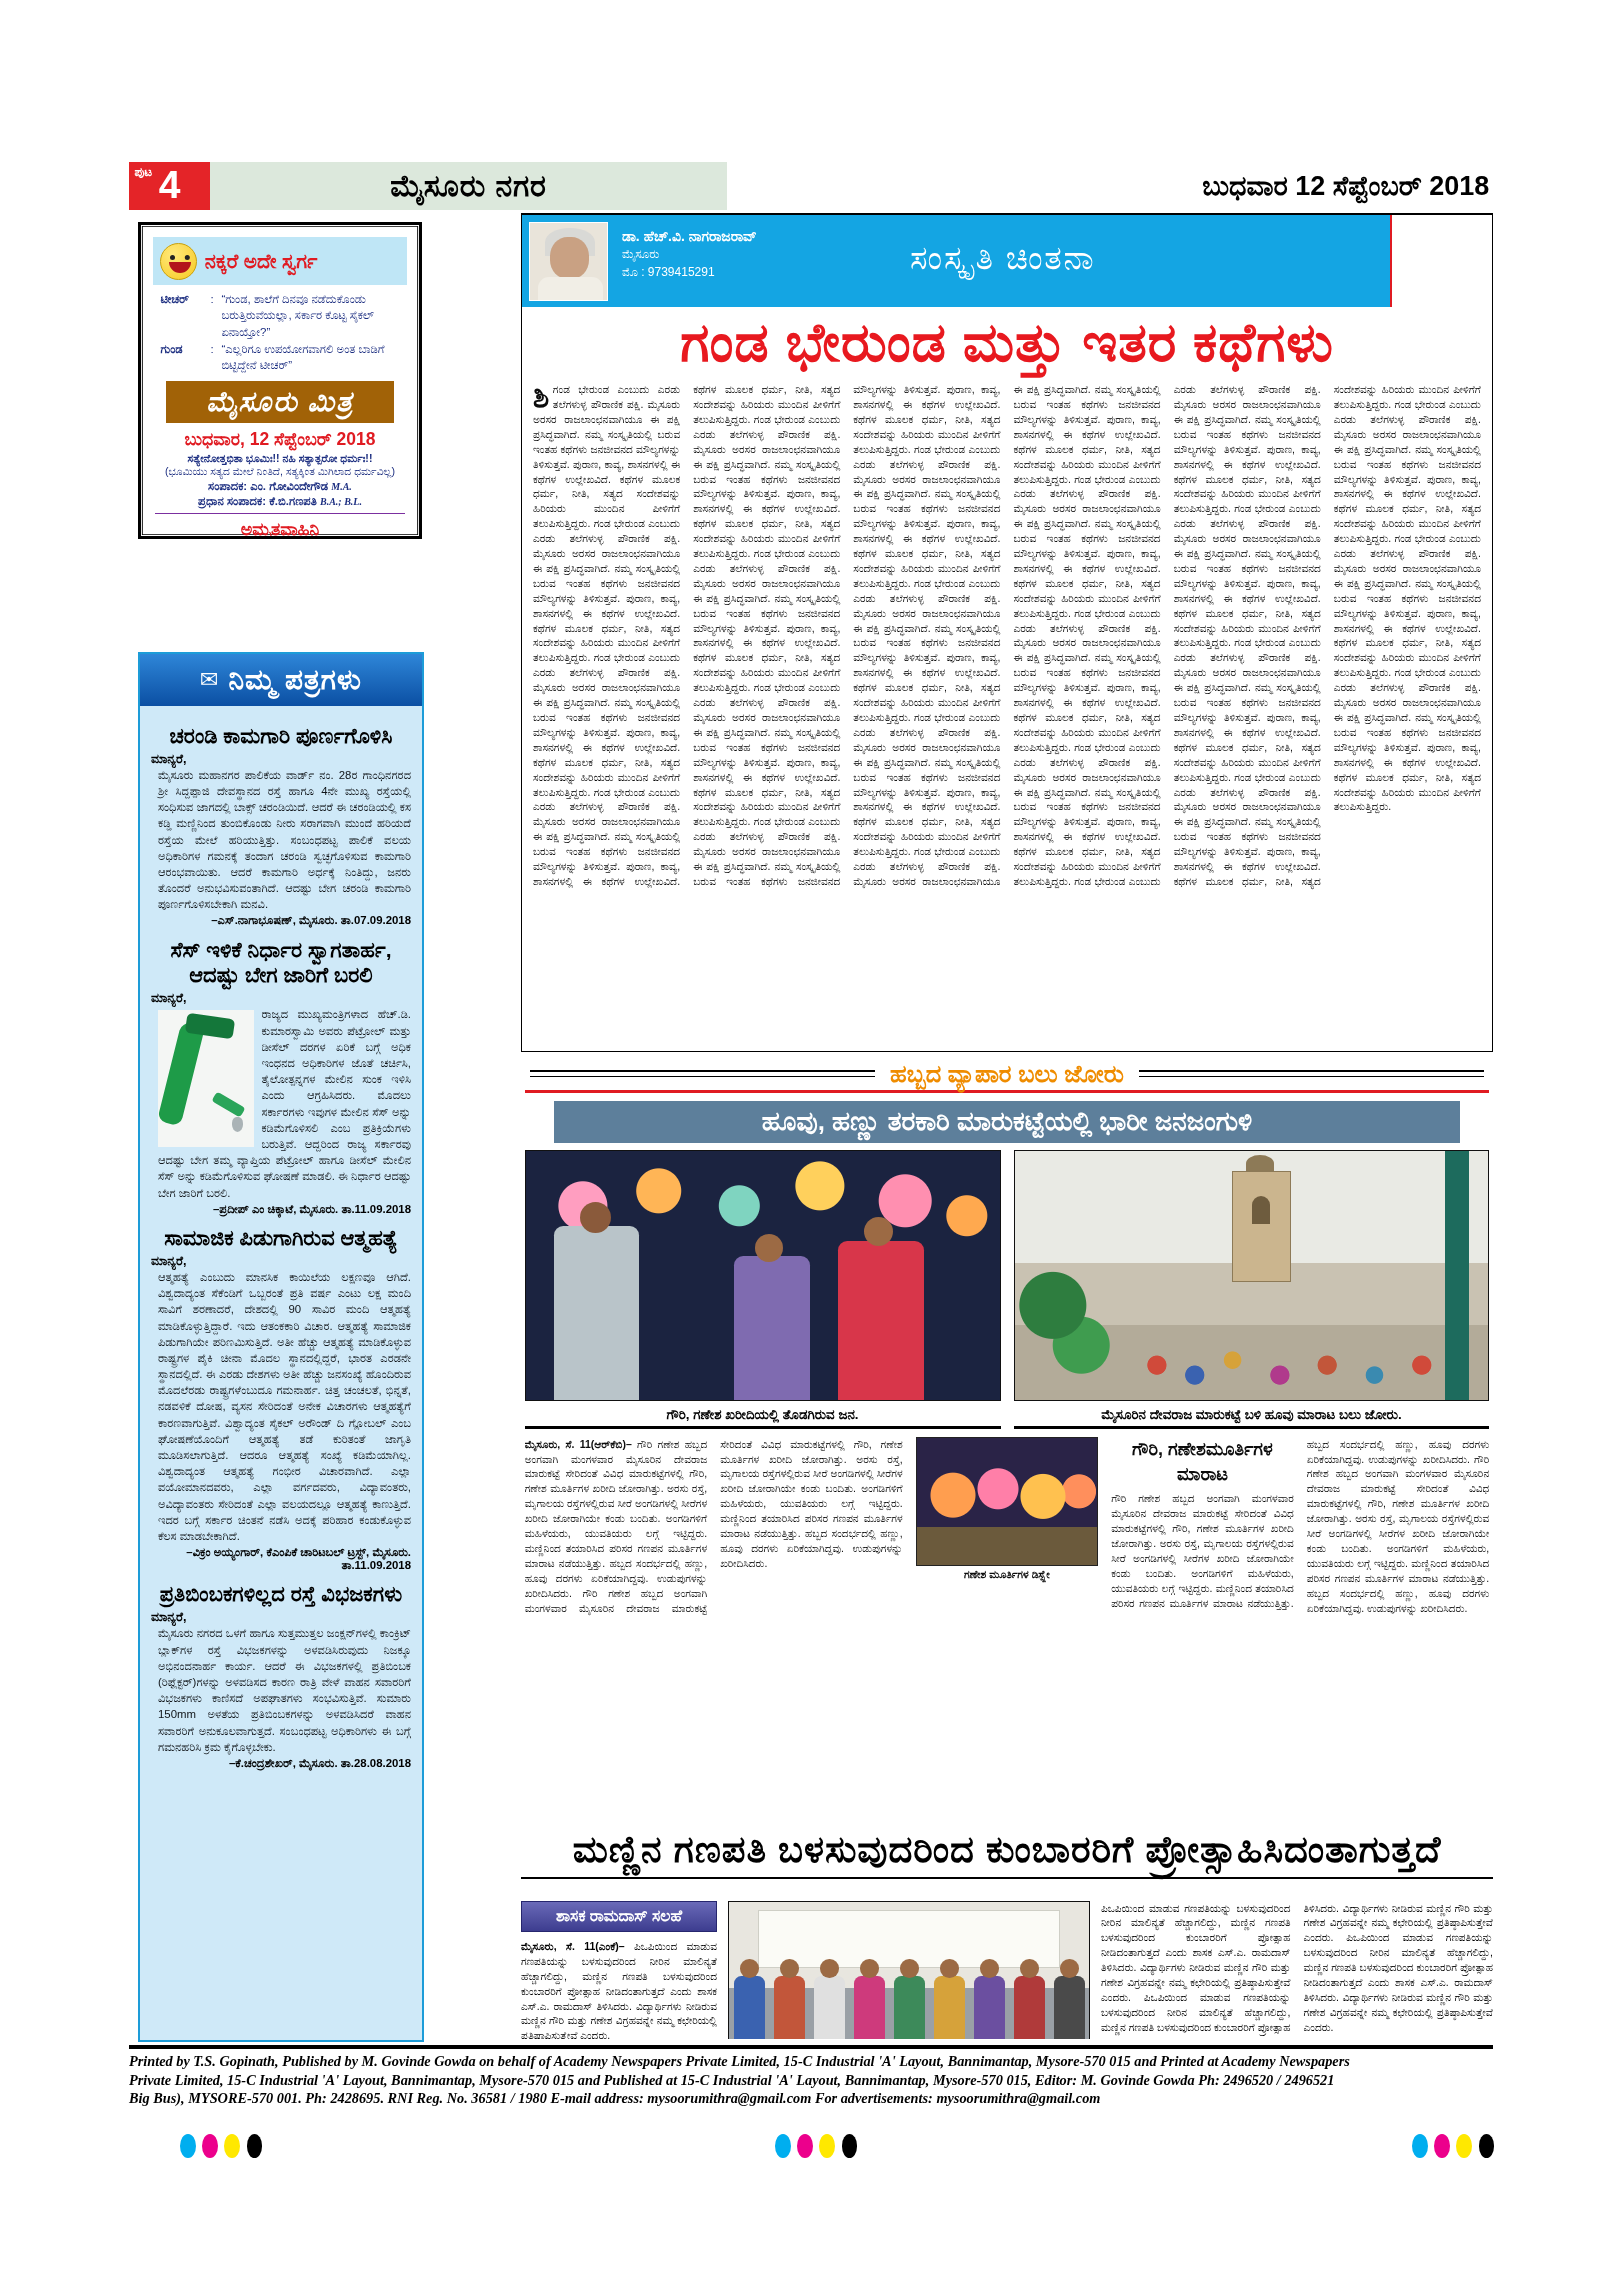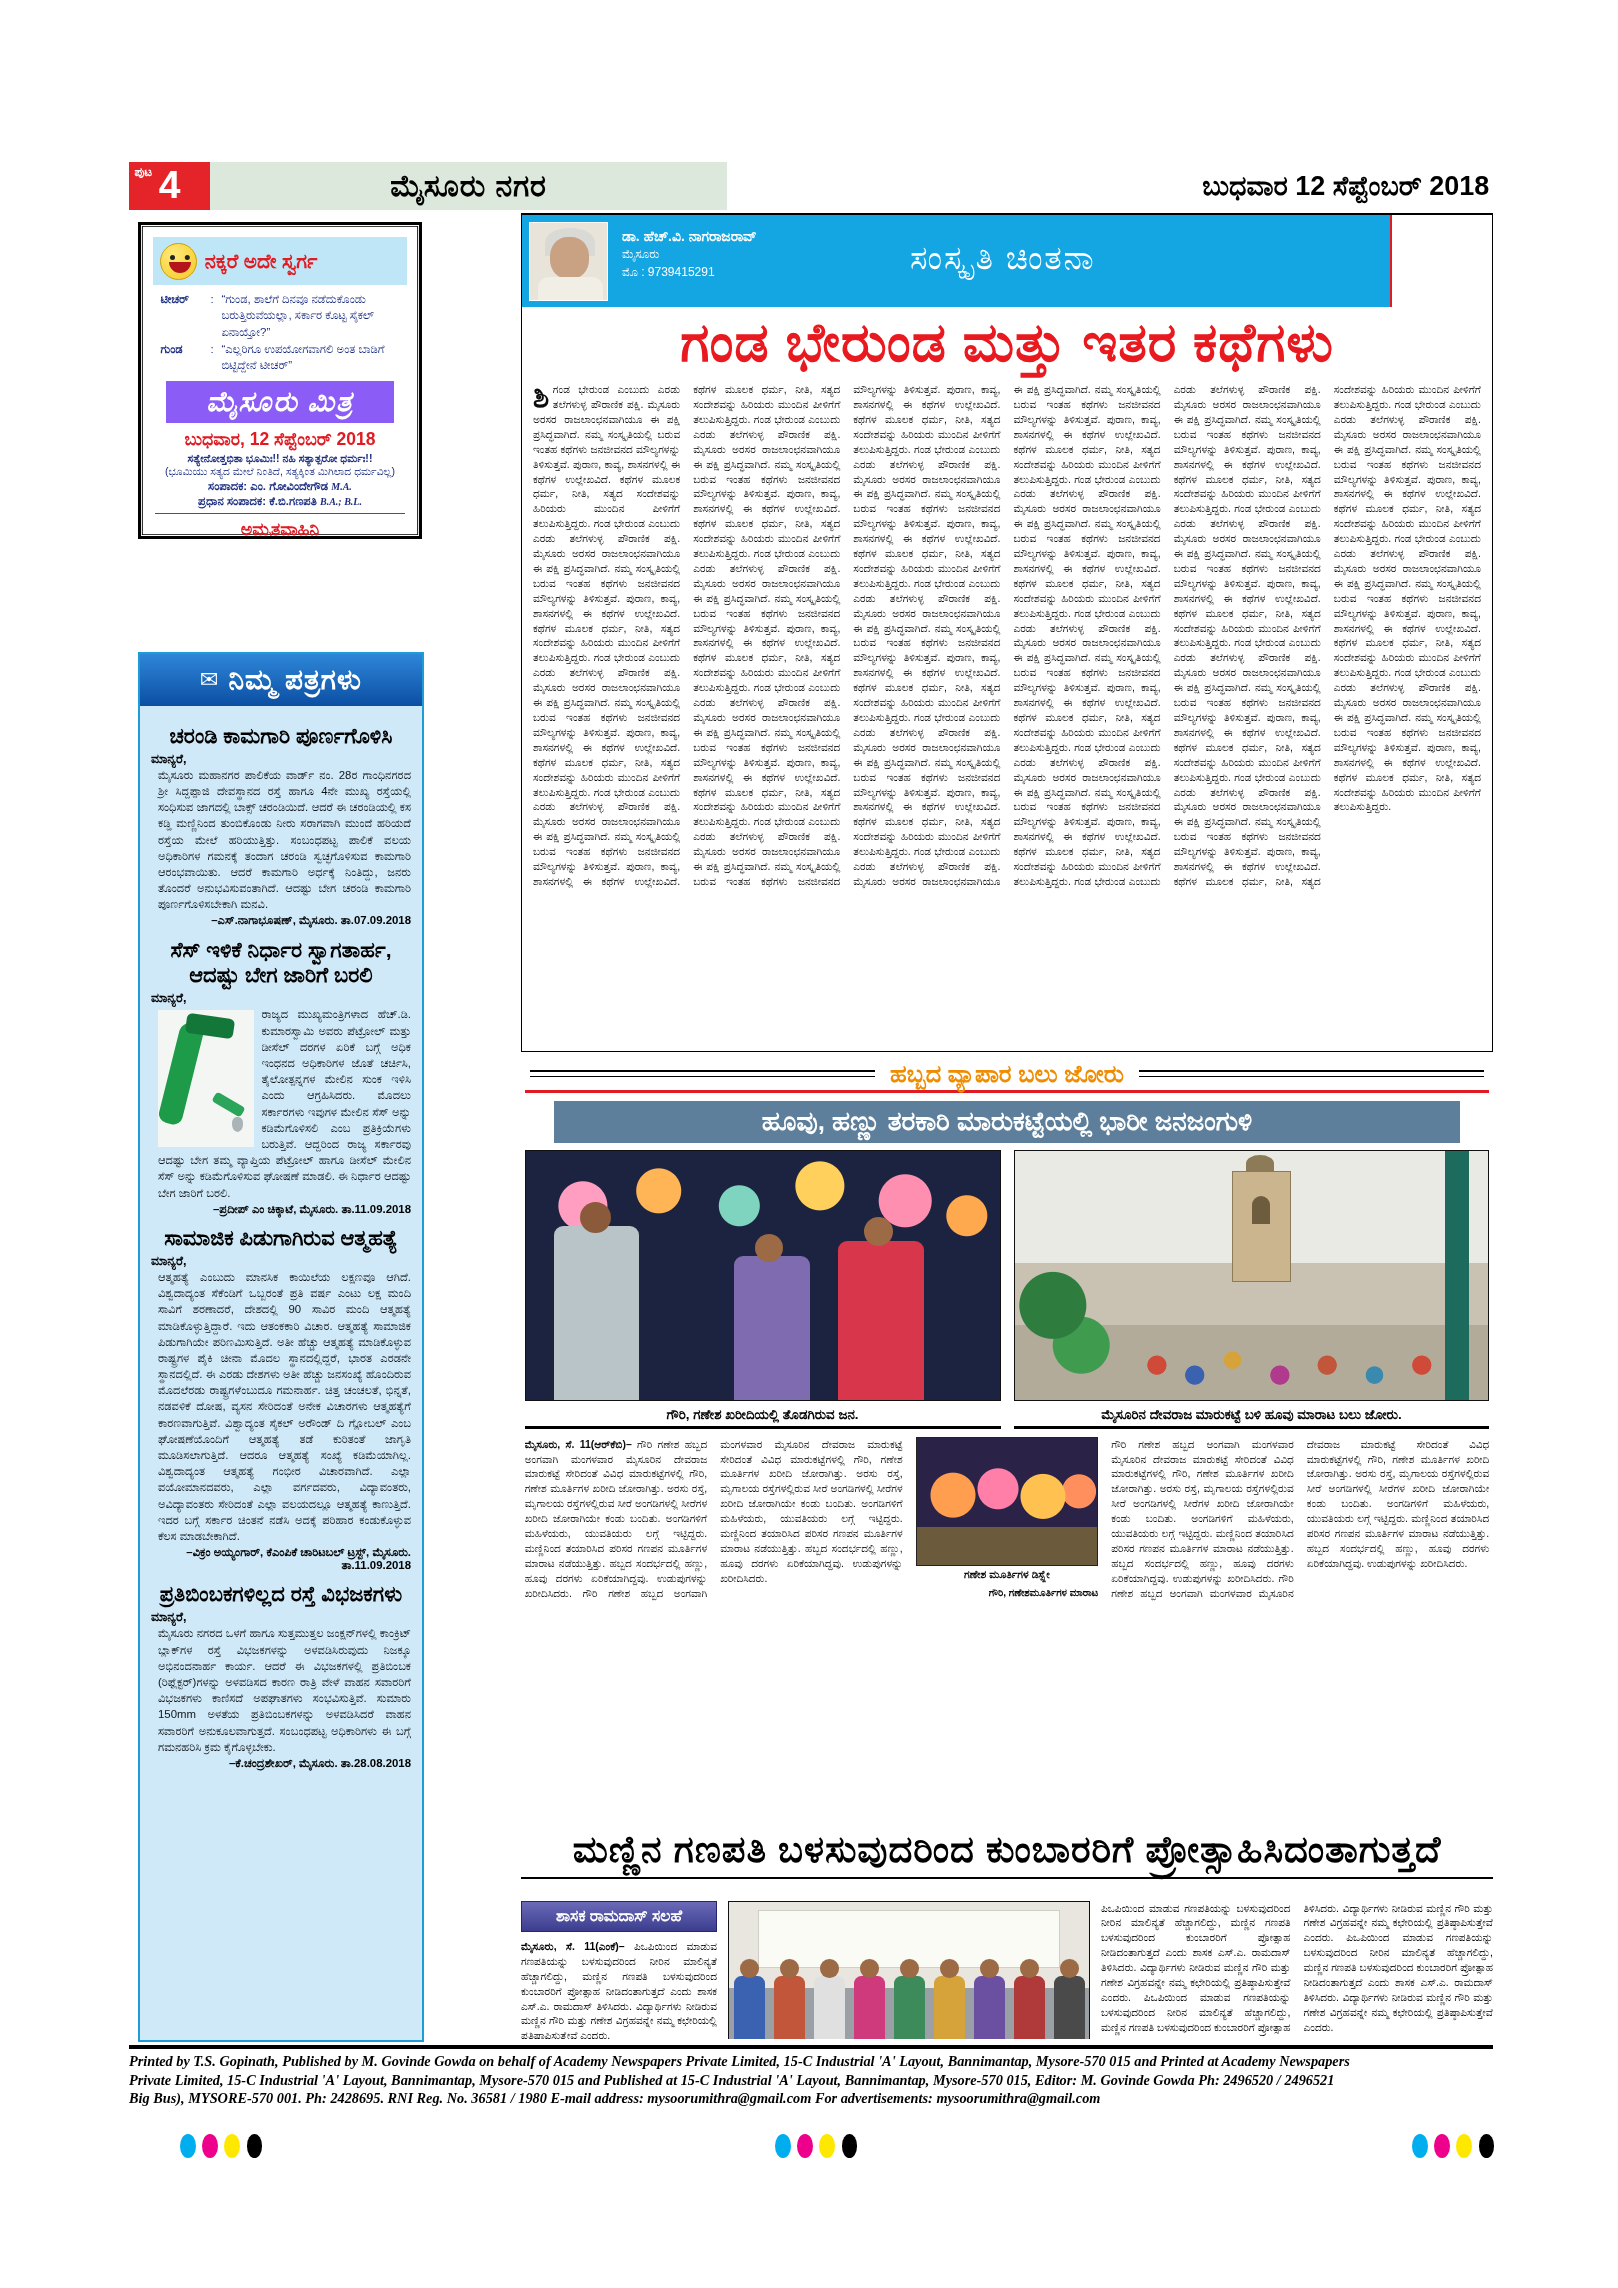--- a/index.html
+++ b/index.html
@@ -23,21 +23,21 @@
   .jk-head{background:#bfe6f6;height:48px;display:flex;align-items:center;gap:7.4px;padding:0 7.4px;}
   .smiley{width:37px;height:37px;border-radius:50%;background:radial-gradient(circle at 35% 30%,#ffe97a,#f7c923);
           position:relative;flex:none;border:0.9px solid #caa00a;}
   .smiley:before{content:"";position:absolute;left:8.3px;top:11px;width:5.5px;height:5.5px;border-radius:50%;background:#222;box-shadow:14.8px 0 0 #222;}
   .smiley:after{content:"";position:absolute;left:7.4px;top:18.5px;width:22px;height:11px;border-radius:0 0 22px 22px;background:#b3151b;}
   .jk-title{color:#e01b22;font-weight:bold;font-size:20px;}
   .jk-dialogue{padding:5.5px 7.4px 1.8px 7.4px;color:#1c2e80;font-size:11.5px;line-height:1.45;}
   .jk-row{display:flex;justify-content:space-between;}
   .jk-sp{width:50px;font-weight:bold;flex:none;}
   .jk-colon{width:11px;flex:none;}
-  .mm-black{background:#8b5cf6;color:#fff;margin:5.5px 13px;height:42px;display:flex;align-items:center;justify-content:center;
+  .mm-black{background:#a16207;color:#fff;margin:5.5px 13px;height:42px;display:flex;align-items:center;justify-content:center;
             font-family:"Liberation Serif","DejaVu Serif",serif;font-style:italic;font-weight:bold;font-size:28px;letter-spacing:1.8px;}
   .mm-date{color:#e01b22;font-weight:bold;font-size:17.5px;text-align:center;margin-top:1.8px;}
   .mm-shloka{color:#1c2e80;font-weight:bold;font-size:10.6px;text-align:center;margin-top:2.8px;}
   .mm-meaning{color:#1c2e80;font-size:10.6px;text-align:center;}
   .mm-ed{color:#1c2e80;font-weight:bold;font-size:11.5px;text-align:center;margin-top:1.8px;}
   .mm-qual{font-family:"Liberation Serif","DejaVu Serif",serif;font-style:italic;font-size:10px;}
   .purple-rule{height:1.8px;background:#7b2fa0;margin:4.6px 1.8px;}
   .amruta-t{color:#e01b22;font-weight:bold;font-size:17.5px;text-align:center;}
   .amruta-x{color:#1c2e80;font-size:11.5px;text-align:center;padding:0 7.4px;}
 
@@ -123,21 +123,21 @@
            text-align:justify;overflow:hidden;color:#0c0c0c;}
   .dateline{font-weight:bold;}
   .inset{break-inside:avoid;margin:3.7px 0;}
   .inset-scene{height:129px;border:0.9px solid #222;background:
       radial-gradient(circle at 20% 45%,#ff9e4f 0 22px,transparent 23px),
       radial-gradient(circle at 45% 40%,#ff7fa8 0 20px,transparent 21px),
       radial-gradient(circle at 70% 46%,#ffc14f 0 22px,transparent 23px),
       radial-gradient(circle at 90% 42%,#ff8f5c 0 16.6px,transparent 17.5px),
       linear-gradient(180deg,#2a2347 0 70%,#6b5a3c 70% 100%);}
   .inset-cap{font-weight:bold;font-size:10.6px;text-align:center;padding-top:1.8px;}
-  .fe-sub2{font-weight:bold;font-size:10px;text-align:right;margin:3.7px 0;break-inside:avoid;}
+  .fe-sub2{font-weight:bold;font-size:18px;text-align:center;margin:3.7px 0;break-inside:avoid;}
 
   
   .potter{position:absolute;left:521px;top:1829px;width:972px;height:210px;overflow:hidden;}
   .po-headline{font-weight:bold;font-size:37px;text-align:center;border-bottom:2.8px solid #000;padding-bottom:5.5px;letter-spacing:0.9px;}
   .po-row{display:flex;gap:11px;margin-top:22px;}
   .po-col1{width:196px;flex:none;}
   .po-kicker{background:linear-gradient(180deg,#6a6ab8,#3d3d8f);color:#fff;font-weight:bold;font-size:15.7px;
              text-align:center;padding:5.5px 3.7px;border:0.9px solid #26266e;}
   .po-c1txt{font-size:10.5px;line-height:1.42;text-align:justify;margin-top:7.4px;height:109px;overflow:hidden;}
   .po-photo{width:362px;height:146px;flex:none;border:1.8px solid #111;position:relative;overflow:hidden;

